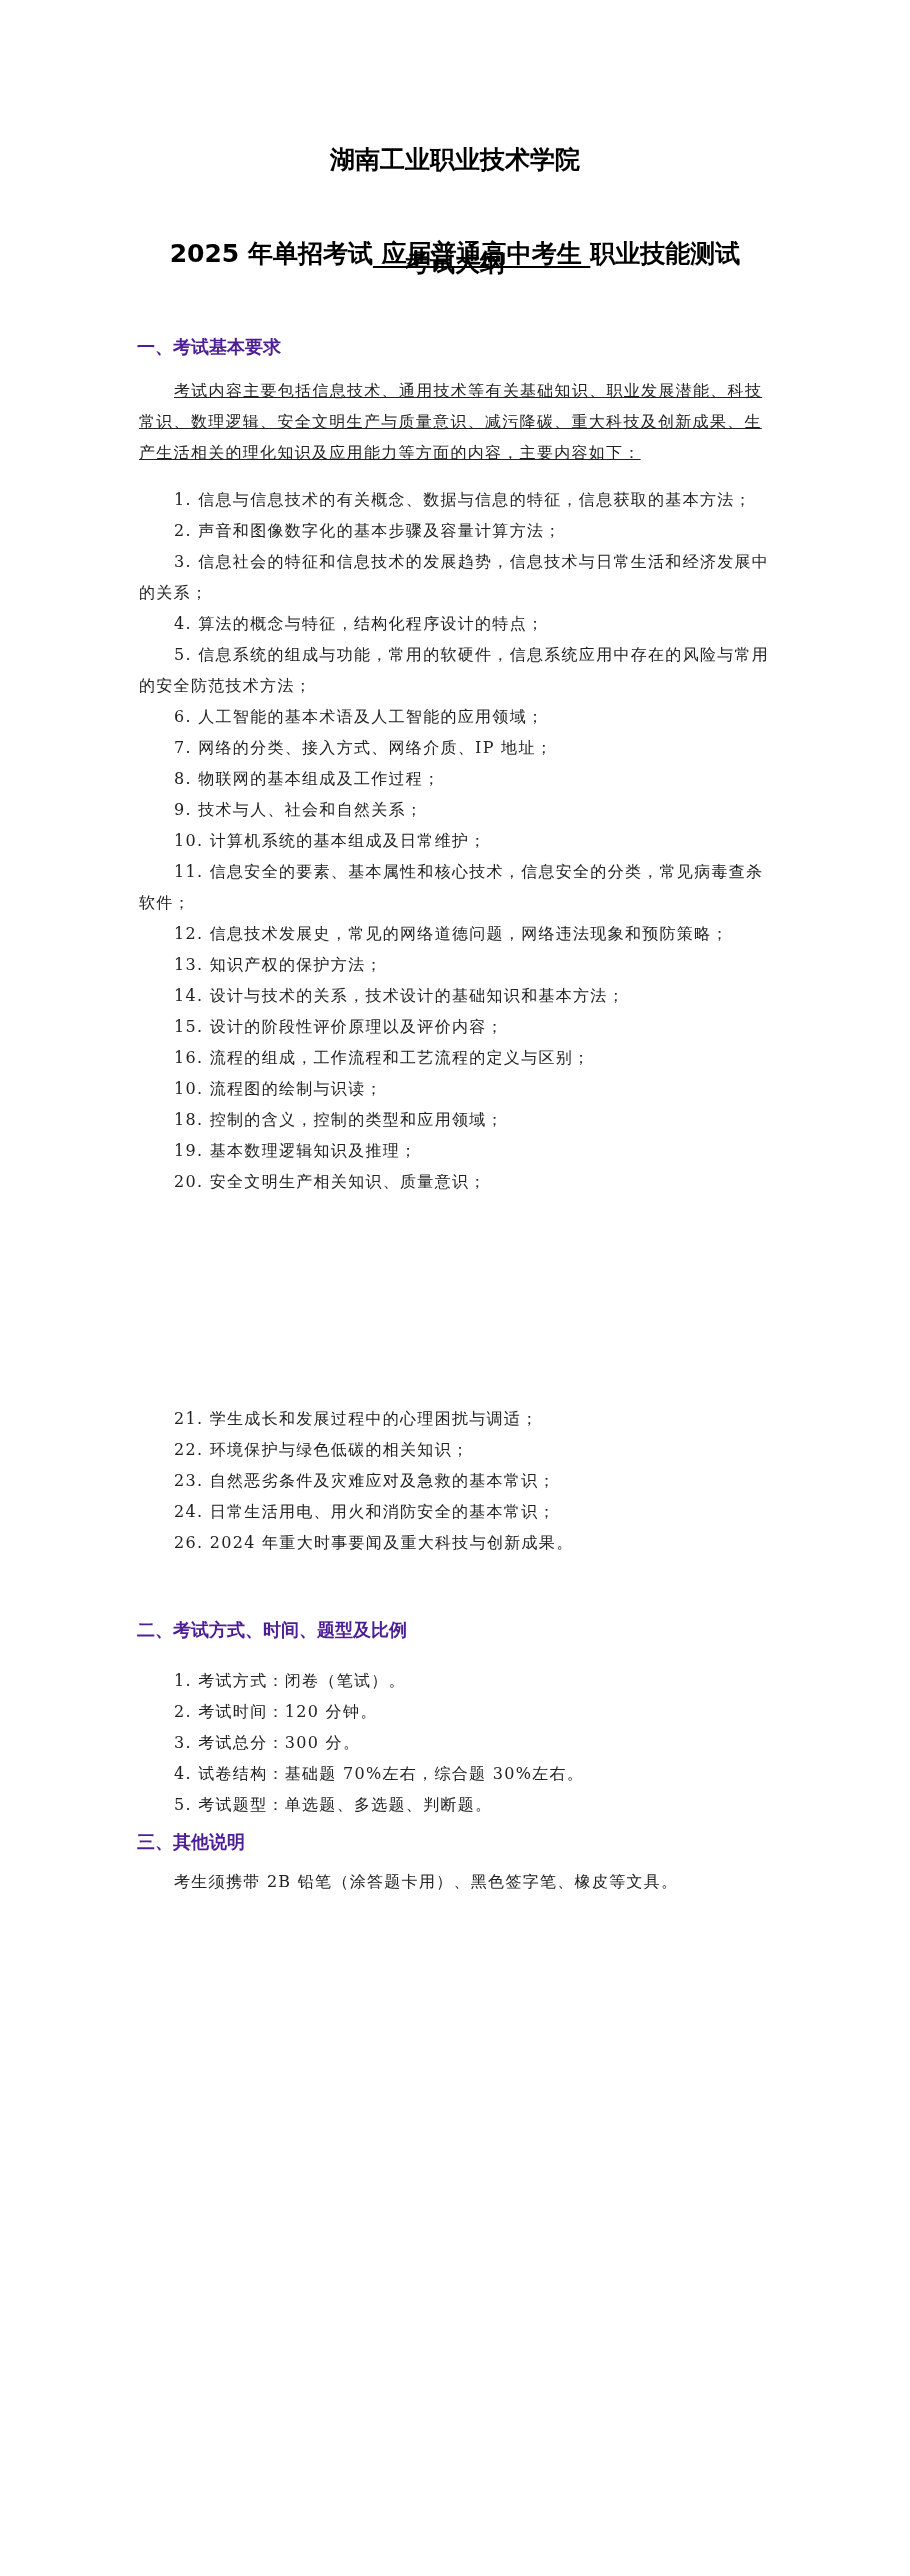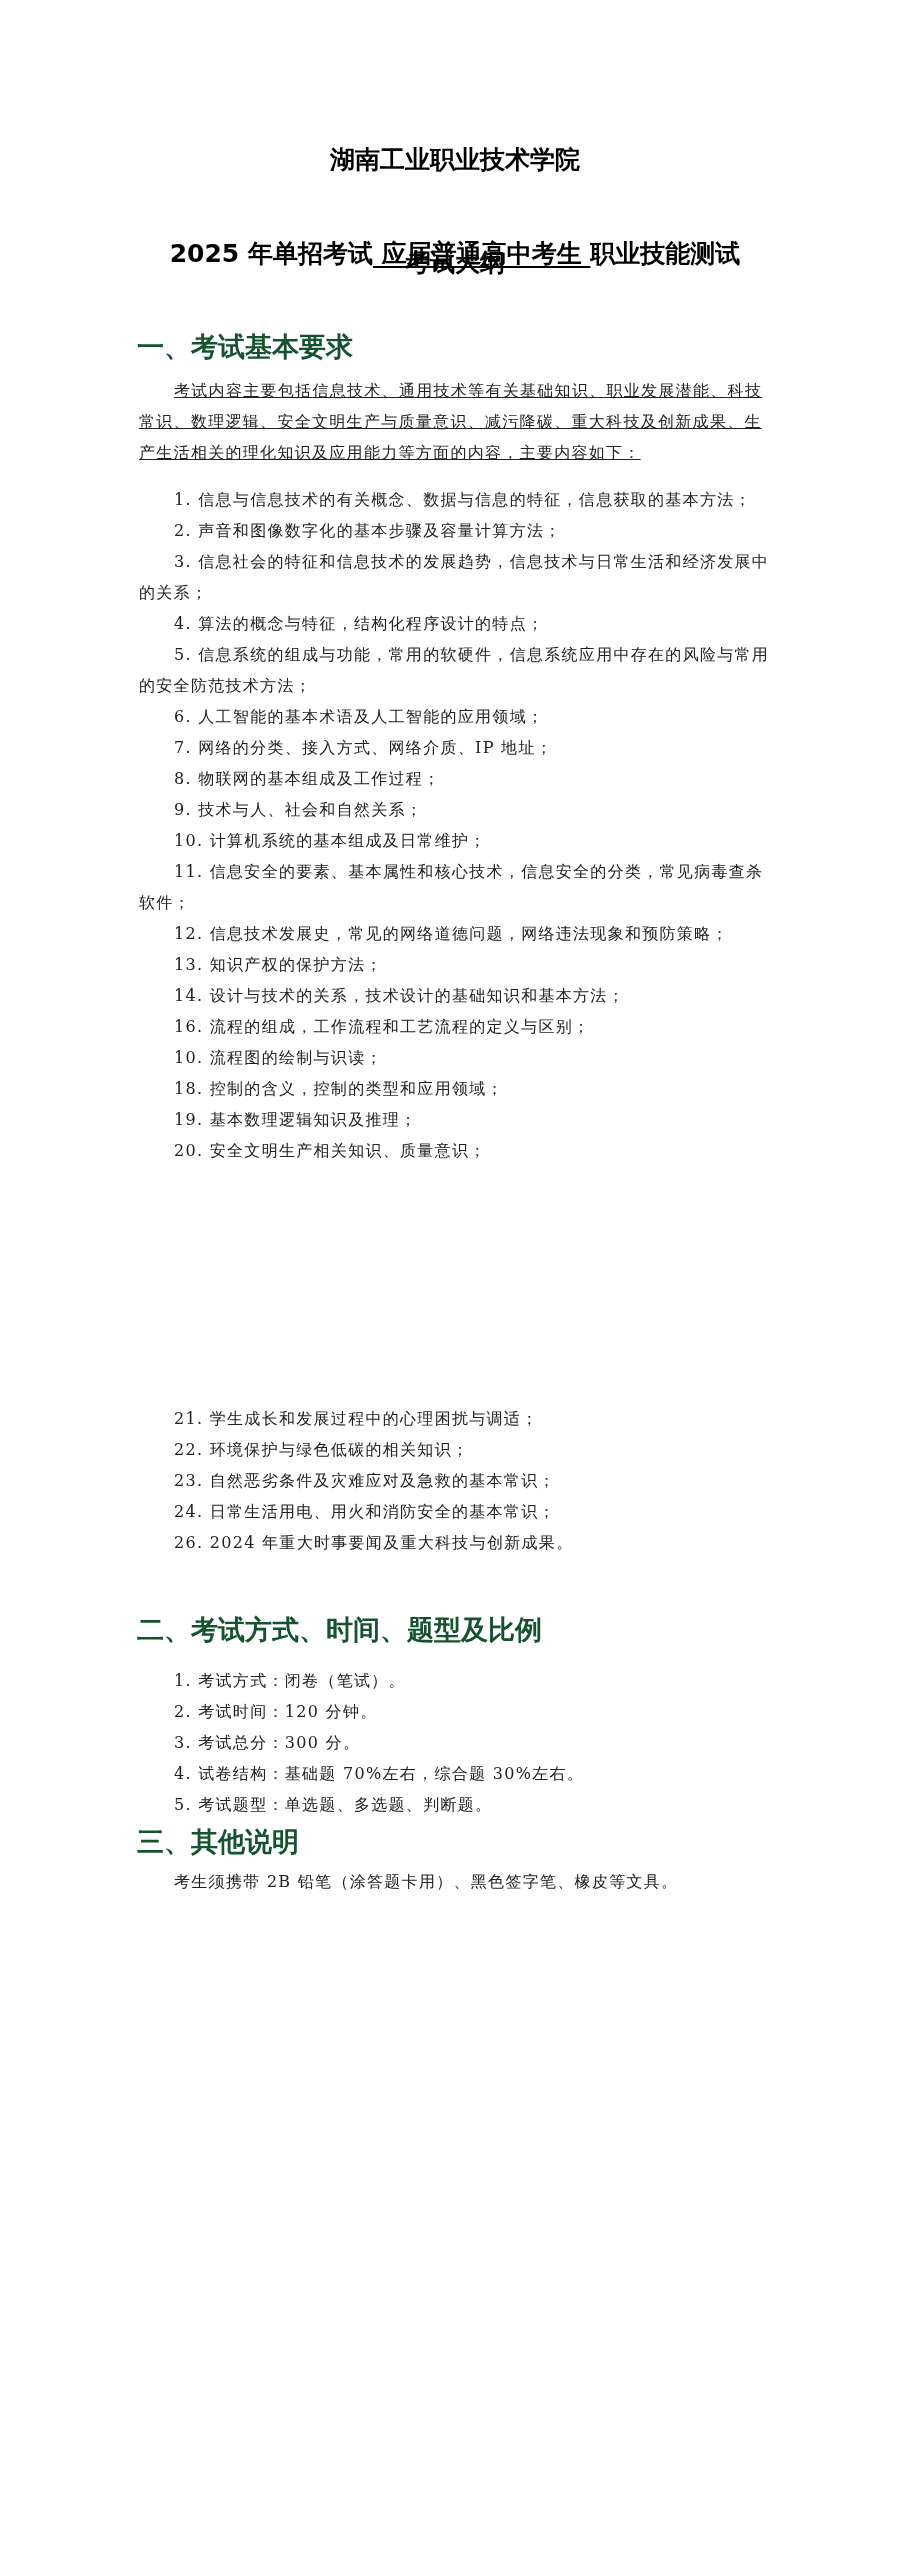--- a/index.html
+++ b/index.html
@@ -6,21 +6,21 @@
   body { width: 910px; height: 2576px; position: relative; overflow: hidden; color: #111; }
   .page { position: absolute; left: 0; top: 0; width: 910px; height: 2576px; background: #fff; }
   .title { position: absolute; left: 0; width: 910px; text-align: center;
            font-family: "DejaVu Sans", "Liberation Sans", sans-serif; font-weight: bold;
            font-size: 25px; line-height: 34px; color: #000; }
   .t1 { top: 143px; }
   .t2 { top: 196px; margin-top: 41px; }
   .t3 { top: 246px; }
   .uline { text-decoration: underline; text-decoration-thickness: 1.7px; text-underline-offset: 4.2px; }
   .sec-h { position: absolute; left: 137px; font-family: "DejaVu Sans", "Liberation Sans", sans-serif;
-           font-weight: bold; font-size: 27px; line-height: 34px; color: #14532d; }
+           font-weight: bold; font-size: 18px; line-height: 34px; color: #4c1d95; }
   .body { position: absolute; left: 139px; width: 637px;
           font-family: "DejaVu Serif", "Liberation Serif", serif; font-size: 16px;
           line-height: 31px; color: #222; letter-spacing: 1.3px; }
   .para { margin: 0; text-indent: 35px; }
   .item { margin: 0; text-indent: 35px; }
   .sec1-intro { top: 375px; text-decoration: underline; }
   .list-a { top: 468px; margin-top: 16px; }
   .list-b { top: 1403px; }
   .sec2-h { top: 1613px; }
   .list-c { top: 1665px; }
@@ -52,20 +52,21 @@
     <p class="item">5. 信息系统的组成与功能，常用的软硬件，信息系统应用中存在的风险与常用的安全防范技术方法；</p>
     <p class="item">6. 人工智能的基本术语及人工智能的应用领域；</p>
     <p class="item">7. 网络的分类、接入方式、网络介质、IP 地址；</p>
     <p class="item">8. 物联网的基本组成及工作过程；</p>
     <p class="item">9. 技术与人、社会和自然关系；</p>
     <p class="item">10. 计算机系统的基本组成及日常维护；</p>
     <p class="item">11. 信息安全的要素、基本属性和核心技术，信息安全的分类，常见病毒查杀软件；</p>
     <p class="item">12. 信息技术发展史，常见的网络道德问题，网络违法现象和预防策略；</p>
     <p class="item">13. 知识产权的保护方法；</p>
     <p class="item">14. 设计与技术的关系，技术设计的基础知识和基本方法；</p>
+    <p class="item">15. 设计的阶段性评价原理以及评价内容；</p>
     <p class="item">16. 流程的组成，工作流程和工艺流程的定义与区别；</p>
     <p class="item">10. 流程图的绘制与识读；</p>
     <p class="item">18. 控制的含义，控制的类型和应用领域；</p>
     <p class="item">19. 基本数理逻辑知识及推理；</p>
     <p class="item">20. 安全文明生产相关知识、质量意识；</p>
   </div>
 
   <div class="body list-b">
     <p class="item">21. 学生成长和发展过程中的心理困扰与调适；</p>
     <p class="item">22. 环境保护与绿色低碳的相关知识；</p>

